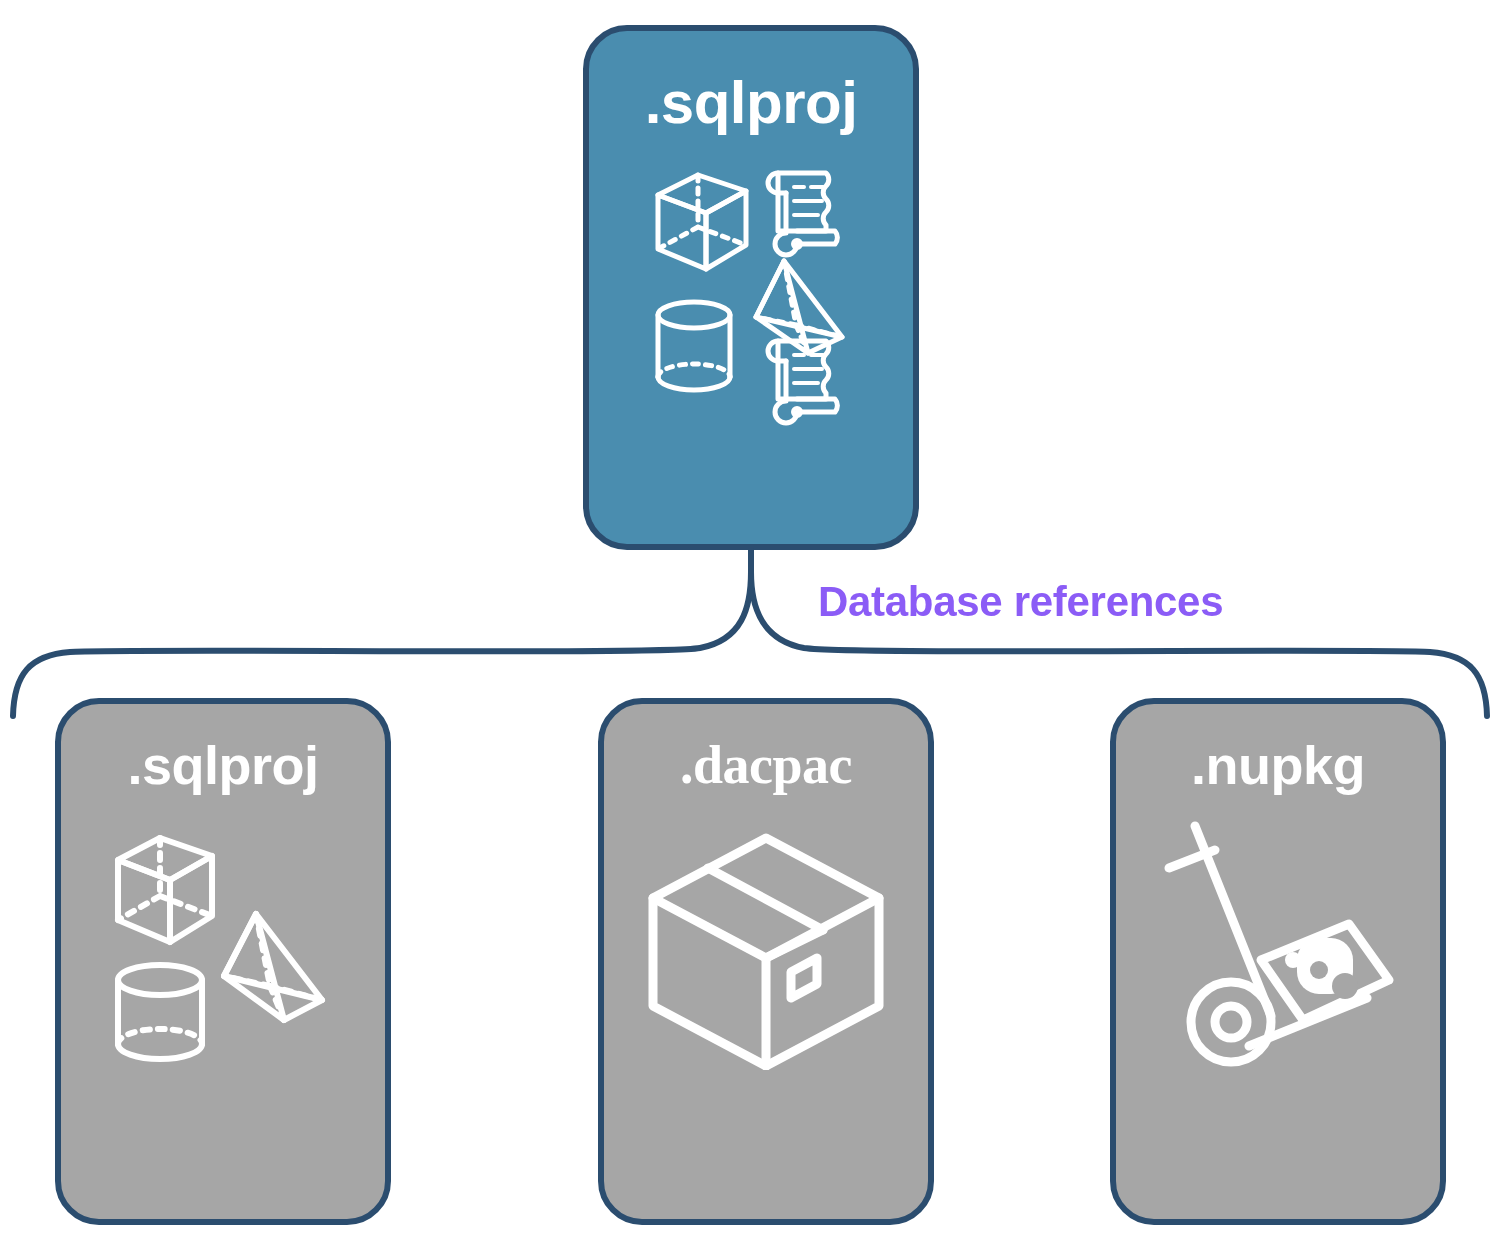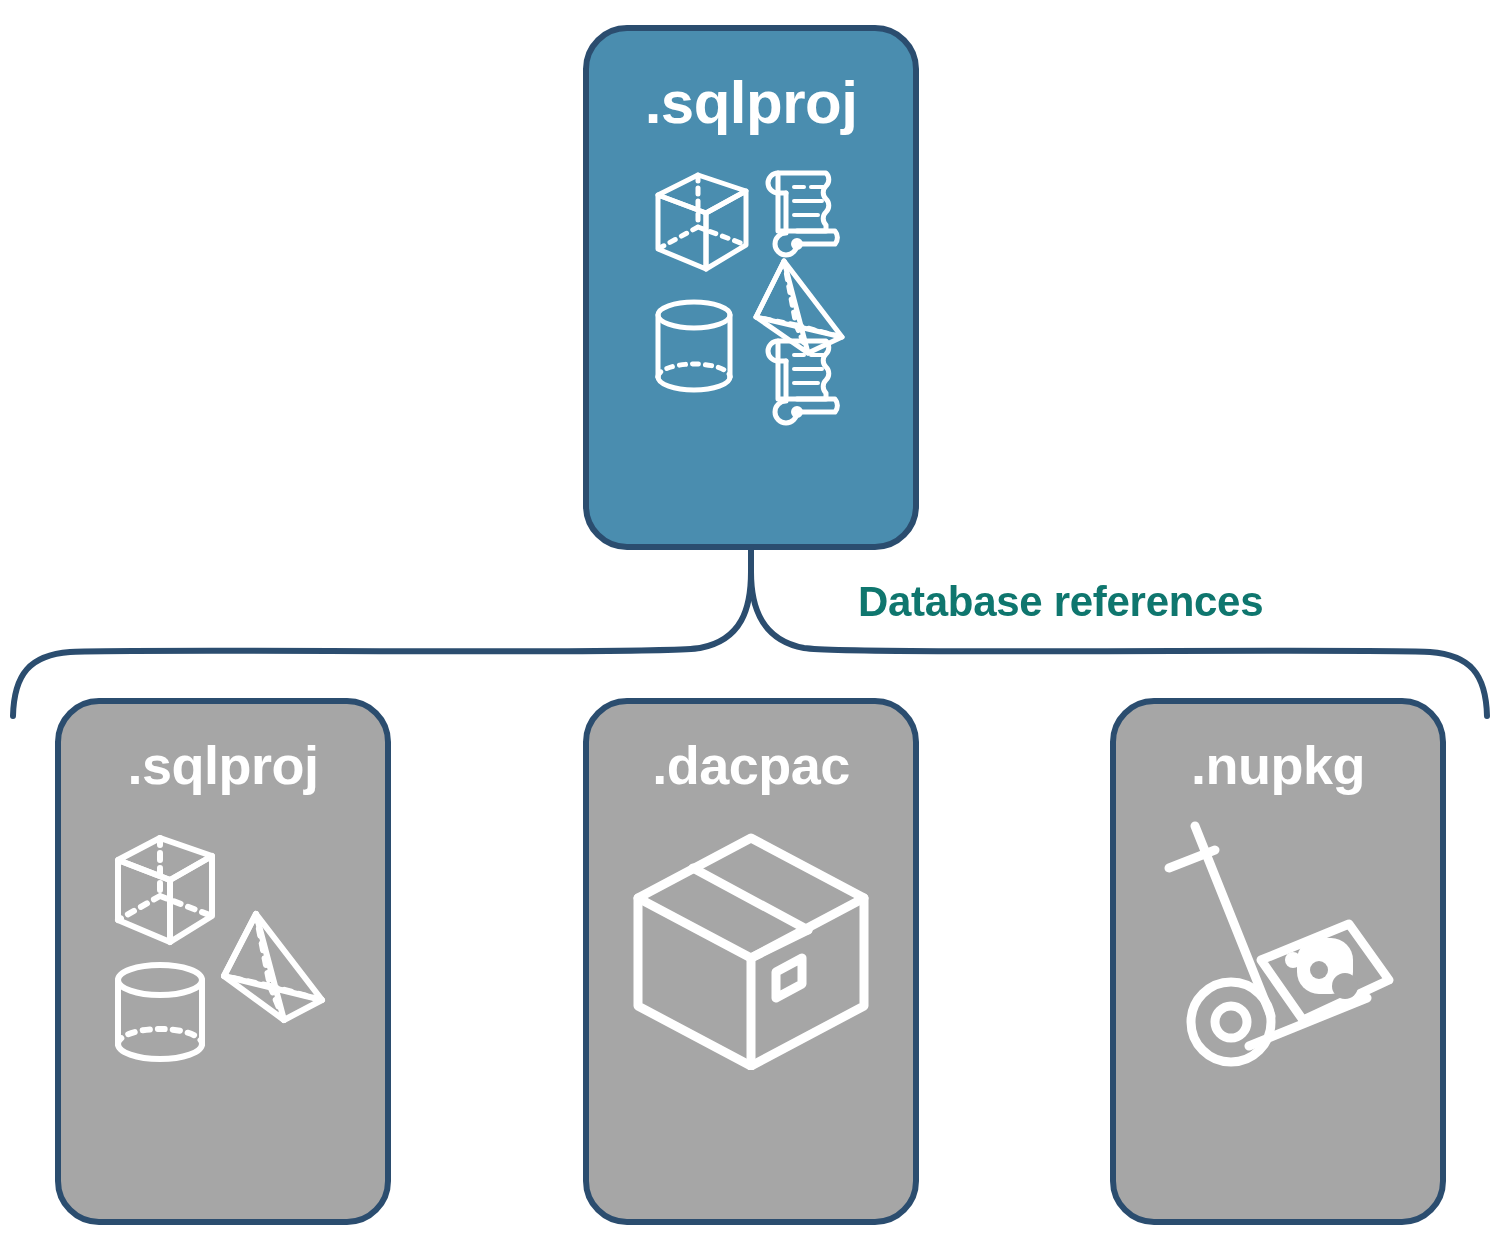--- a/index.html
+++ b/index.html
@@ -69,43 +69,43 @@
   .card-ref .card-label {
     font-size: 54px;
     margin-top: 34px;
   }
   .card-ref .icon-wrap {
     margin-top: 28px;
     width: 250px;
     height: 250px;
   }
   #card-sqlproj { left: 55px; }
-  #card-dacpac  { left: 583px; }
+  #card-dacpac  { left: 598px; font-family: Liberation Serif, serif; }
   #card-nupkg   { left: 1110px; align-items: center; }
 
   .icon-wrap svg { display: block; width: 100%; height: 100%; }
 
   
   #brace {
     position: absolute;
     left: 0;
     top: 548px;
     width: 1500px;
     height: 180px;
     pointer-events: none;
   }
 
   
   #brace-label {
     position: absolute;
-    left: 858px;
+    left: 818px;
     top: 578px;
     font-size: 42px;
     font-weight: bold;
-    color: #0f766e;
+    color: #8b5cf6;
     white-space: nowrap;
     letter-spacing: -0.3px;
     user-select: none;
   }
 </style>
 </head>
 <body>
 
 <div id="stage">
 

